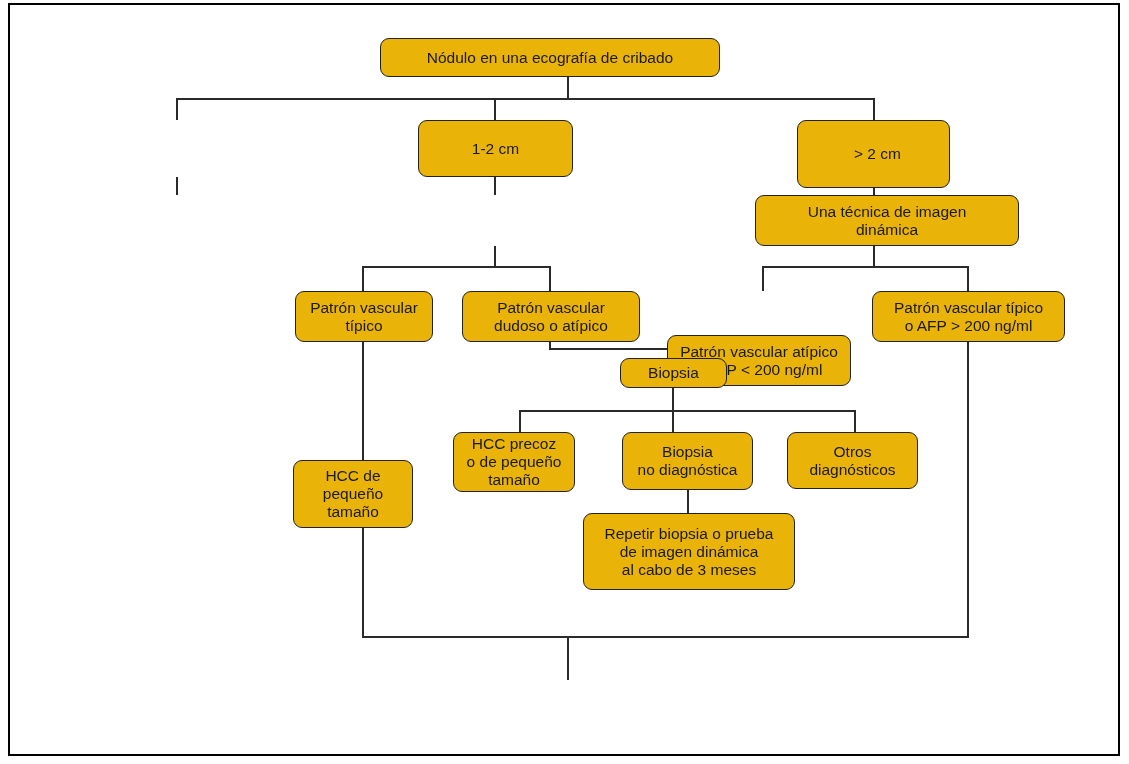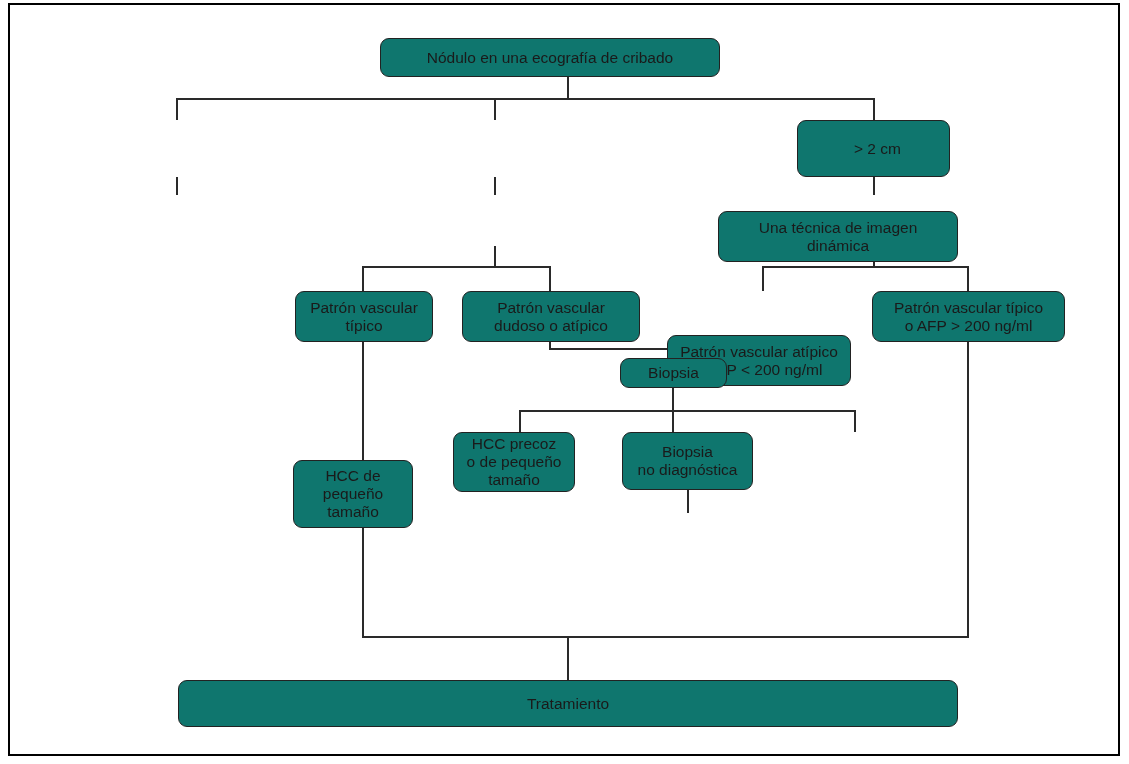--- a/index.html
+++ b/index.html
@@ -20,21 +20,21 @@
     position: absolute;
     border: 2px solid #000000;
     background: transparent;
     box-sizing: border-box;
   }
   .node {
     position: absolute;
     box-sizing: border-box;
     border: 1.6px solid #222222;
     border-radius: 9px;
-    background: #0f766e;
+    background: #eab308;
     display: flex;
     align-items: center;
     justify-content: center;
     text-align: center;
     font-size: 15.5px;
     line-height: 18px;
     white-space: pre-line;
     z-index: 2;
   }
   .line {
@@ -87,26 +87,27 @@
   <div class="line" style="left:362px; top:342px; width:2px; height:118px;"></div>
 
   <div class="line" style="left:362px; top:528px; width:2px; height:108px;"></div>
   <div class="line" style="left:967px; top:342px; width:2px; height:294px;"></div>
   <div class="line" style="left:362px; top:636px; width:607px; height:2px;"></div>
   <div class="line" style="left:567px; top:636px; width:2px; height:44px;"></div>
 
   <div class="node" style="left:380px; top:38px; width:340px; height:39px;">Nódulo en una ecografía de cribado</div>
 
 
+  <div class="node" style="left:418px; top:120px; width:155px; height:57px;">1-2 cm</div>
 
-  <div class="node" style="left:797px; top:120px; width:153px; height:57px;padding-left:8px;">&gt; 2 cm</div>
+  <div class="node" style="left:797px; top:120px; width:153px; height:68px;padding-left:8px;">&gt; 2 cm</div>
 
 
 
-  <div class="node" style="left:718px; top:195px; width:240px; height:51px;margin-top:16px;">Una técnica de imagen
+  <div class="node" style="left:755px; top:195px; width:264px; height:51px;">Una técnica de imagen
 dinámica</div>
 
   <div class="node" style="left:295px; top:291px; width:138px; height:51px;">Patrón vascular
 típico</div>
 
   <div class="node" style="left:462px; top:291px; width:178px; height:51px;">Patrón vascular
 dudoso o atípico</div>
 
   <div class="node" style="left:667px; top:291px; width:184px; height:51px;margin-top:44px;">Patrón vascular atípico
 y AFP &lt; 200 ng/ml</div>
@@ -116,21 +117,25 @@
 
   <div class="node" style="left:620px; top:358px; width:107px; height:30px;">Biopsia</div>
 
   <div class="node" style="left:453px; top:432px; width:122px; height:60px;">HCC precoz
 o de pequeño
 tamaño</div>
 
   <div class="node" style="left:622px; top:432px; width:131px; height:58px;">Biopsia
 no diagnóstica</div>
 
+  <div class="node" style="left:787px; top:432px; width:131px; height:57px;">Otros
+diagnósticos</div>
 
+  <div class="node" style="left:583px; top:513px; width:212px; height:77px;">Repetir biopsia o prueba
+de imagen dinámica
+al cabo de 3 meses</div>
 
   <div class="node" style="left:293px; top:460px; width:120px; height:68px;">HCC de
 pequeño
 tamaño</div>
 
-  <div class="node" style="left:178px; top:680px; width:780px; height:47px;">Tratamiento</div>
 
 </div>
 
 </body></html>

